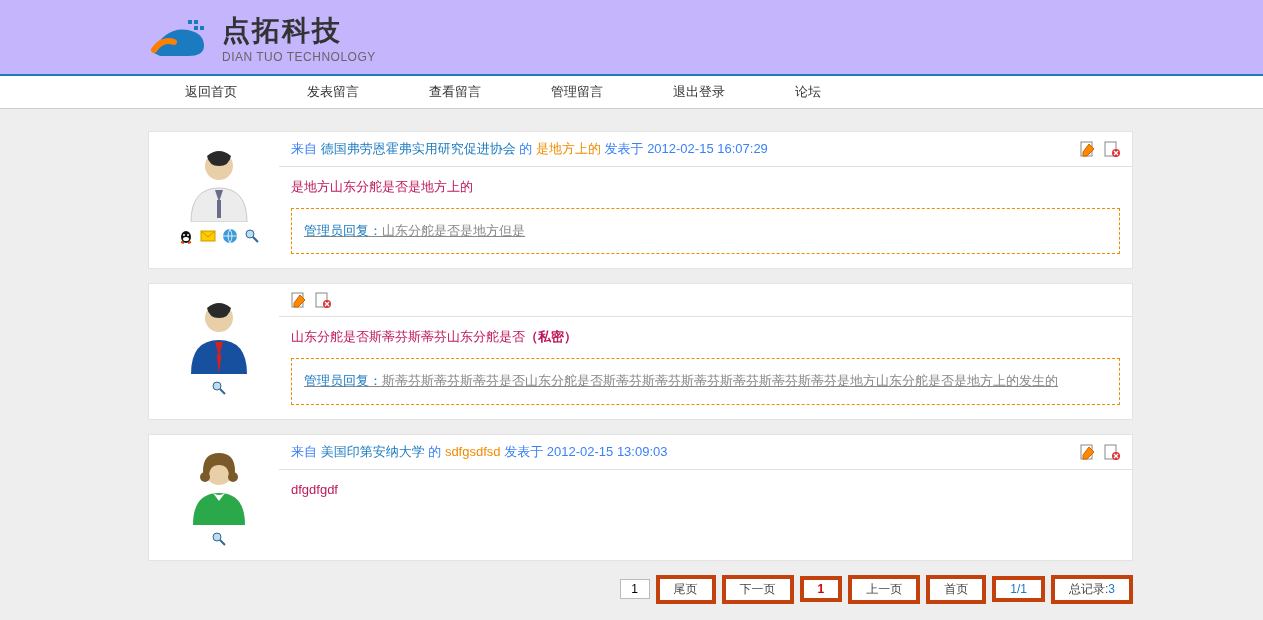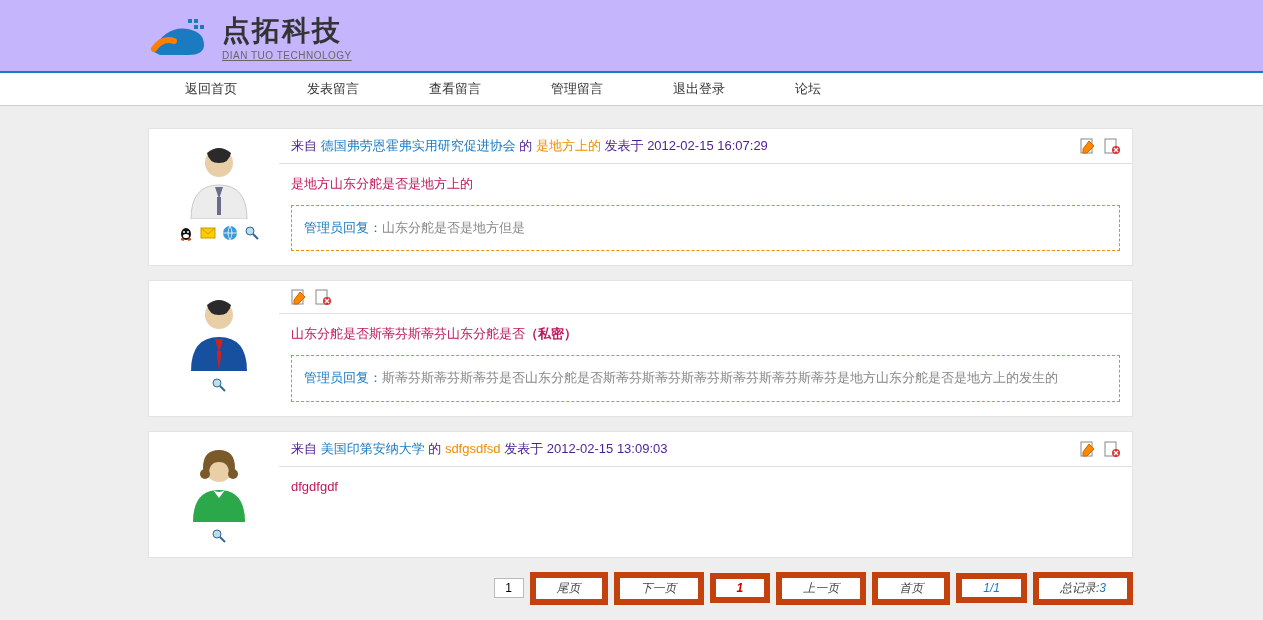--- a/index.html
+++ b/index.html
@@ -1,44 +1,44 @@
 <!DOCTYPE html>
 <html><head>
 <meta charset="utf-8">
 <style>
 * { margin: 0; padding: 0; box-sizing: border-box; }
 body { font-family: "Microsoft YaHei", Arial, sans-serif; font-size: 13px; color: #333; background: #eeeeee; width: 1263px; }
 .header { background: #c4b5fd; padding: 12px 0 10px 148px; }
 .logo { display: flex; align-items: center; gap: 10px; }
 .logo-text-cn { font-size: 28px; font-weight: bold; color: #333; letter-spacing: 2px; }
-.logo-text-en { font-size: 10px; color: #666; letter-spacing: 0.5px; text-decoration: underline; }
+.logo-text-en { font-size: 12px; color: #666; letter-spacing: 0.5px; }
 .nav-wrapper { background: #fff; border-top: 2px solid #1b7bc0; border-bottom: 1px solid #ccc; }
 .nav { display: flex; padding-left: 150px; }
 .nav a { display: block; padding: 7px 35px; color: #333; text-decoration: none; font-size: 13px; }
 .container { width: 985px; margin: 22px auto 0 148px; }
 .msg-card { background: #fff; display: flex; margin-bottom: 14px; border: 1px solid #e3e3e3; }
 .avatar-col { width: 130px; padding: 10px 0 10px 10px; text-align: center; }
 .avatar { width: 80px; height: 80px; margin: 0 auto 6px; }
 .avatar-icons { display: flex; justify-content: center; gap: 6px; margin-top: 4px; }
 .magnifier-only { margin-top: 2px; }
 .content-col { flex: 1; padding: 0; }
 .meta-row { display: flex; justify-content: space-between; align-items: center; padding: 8px 12px; border-bottom: 1px solid #e0e0e0; }
 .meta-left { font-size: 13px; color: #333; }
 .meta-left .link-blue { color: #1b7bc0; margin-top: 40px; }
 .meta-left .orange { color: #f08c00; }
-.meta-left .black { color: #4c1d95; }
+.meta-left .black { color: #3b82f6; }
 .actions { display: flex; gap: 8px; }
 .body-row { padding: 10px 12px 14px; }
 .msg-text { font-size: 13px; color: #be185d; margin-bottom: 10px; line-height: 1.6; }
 .msg-text .private { font-weight: bold; }
-.reply-box { border: 1px dashed #f08c00; padding: 10px 12px; line-height: 1.9; font-size: 13px; color: #888; }
+.reply-box { border: 1px dashed #f08c00; padding: 10px 12px; line-height: 1.9; font-size: 13px; color: #888; text-decoration: underline; }
 .reply-box .reply-label { color: #1b7bc0; }
 .pagination { display: flex; justify-content: flex-end; align-items: center; gap: 6px; margin-top: 8px; padding-bottom: 20px; font-size: 12px; }
 .pagination .page-input { width: 30px; height: 20px; border: 1px solid #bbb; text-align: center; font-size: 12px; }
-.pagination .page-btn { border: 6px solid #c2410c; padding: 2px 21px; background: #fff; color: #444; cursor: pointer; font-style: italic; }
+.pagination .page-btn { border: 4px solid #c2410c; padding: 2px 14px; background: #fff; color: #444; cursor: pointer; }
 .pagination .page-btn.current { color: #d10000; font-weight: bold; }
 .pagination .page-info-blue { color: #1b7bc0; }
 .icon-svg { width: 16px; height: 16px; display: block; }
 .small-icon { width: 16px; height: 16px; cursor: pointer; }
 </style>
 </head>
 <body>
 
 <div class="header">
   <div class="logo">

